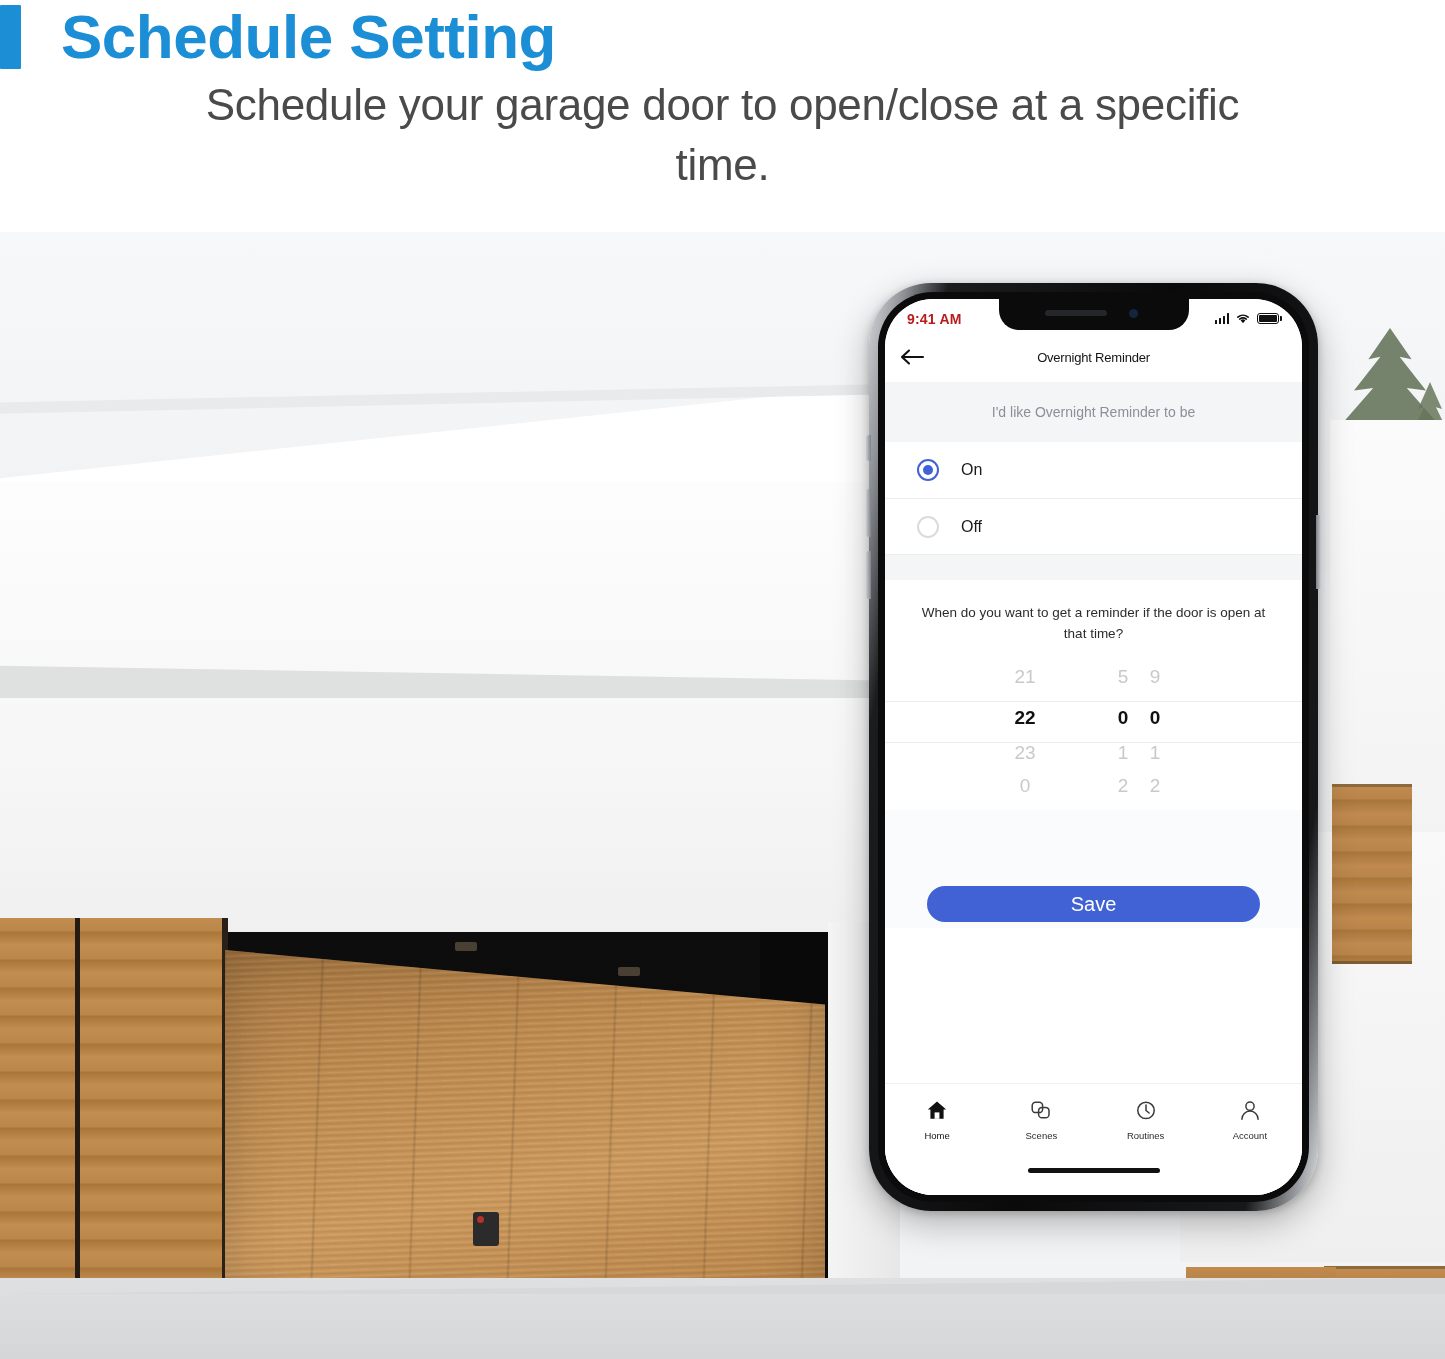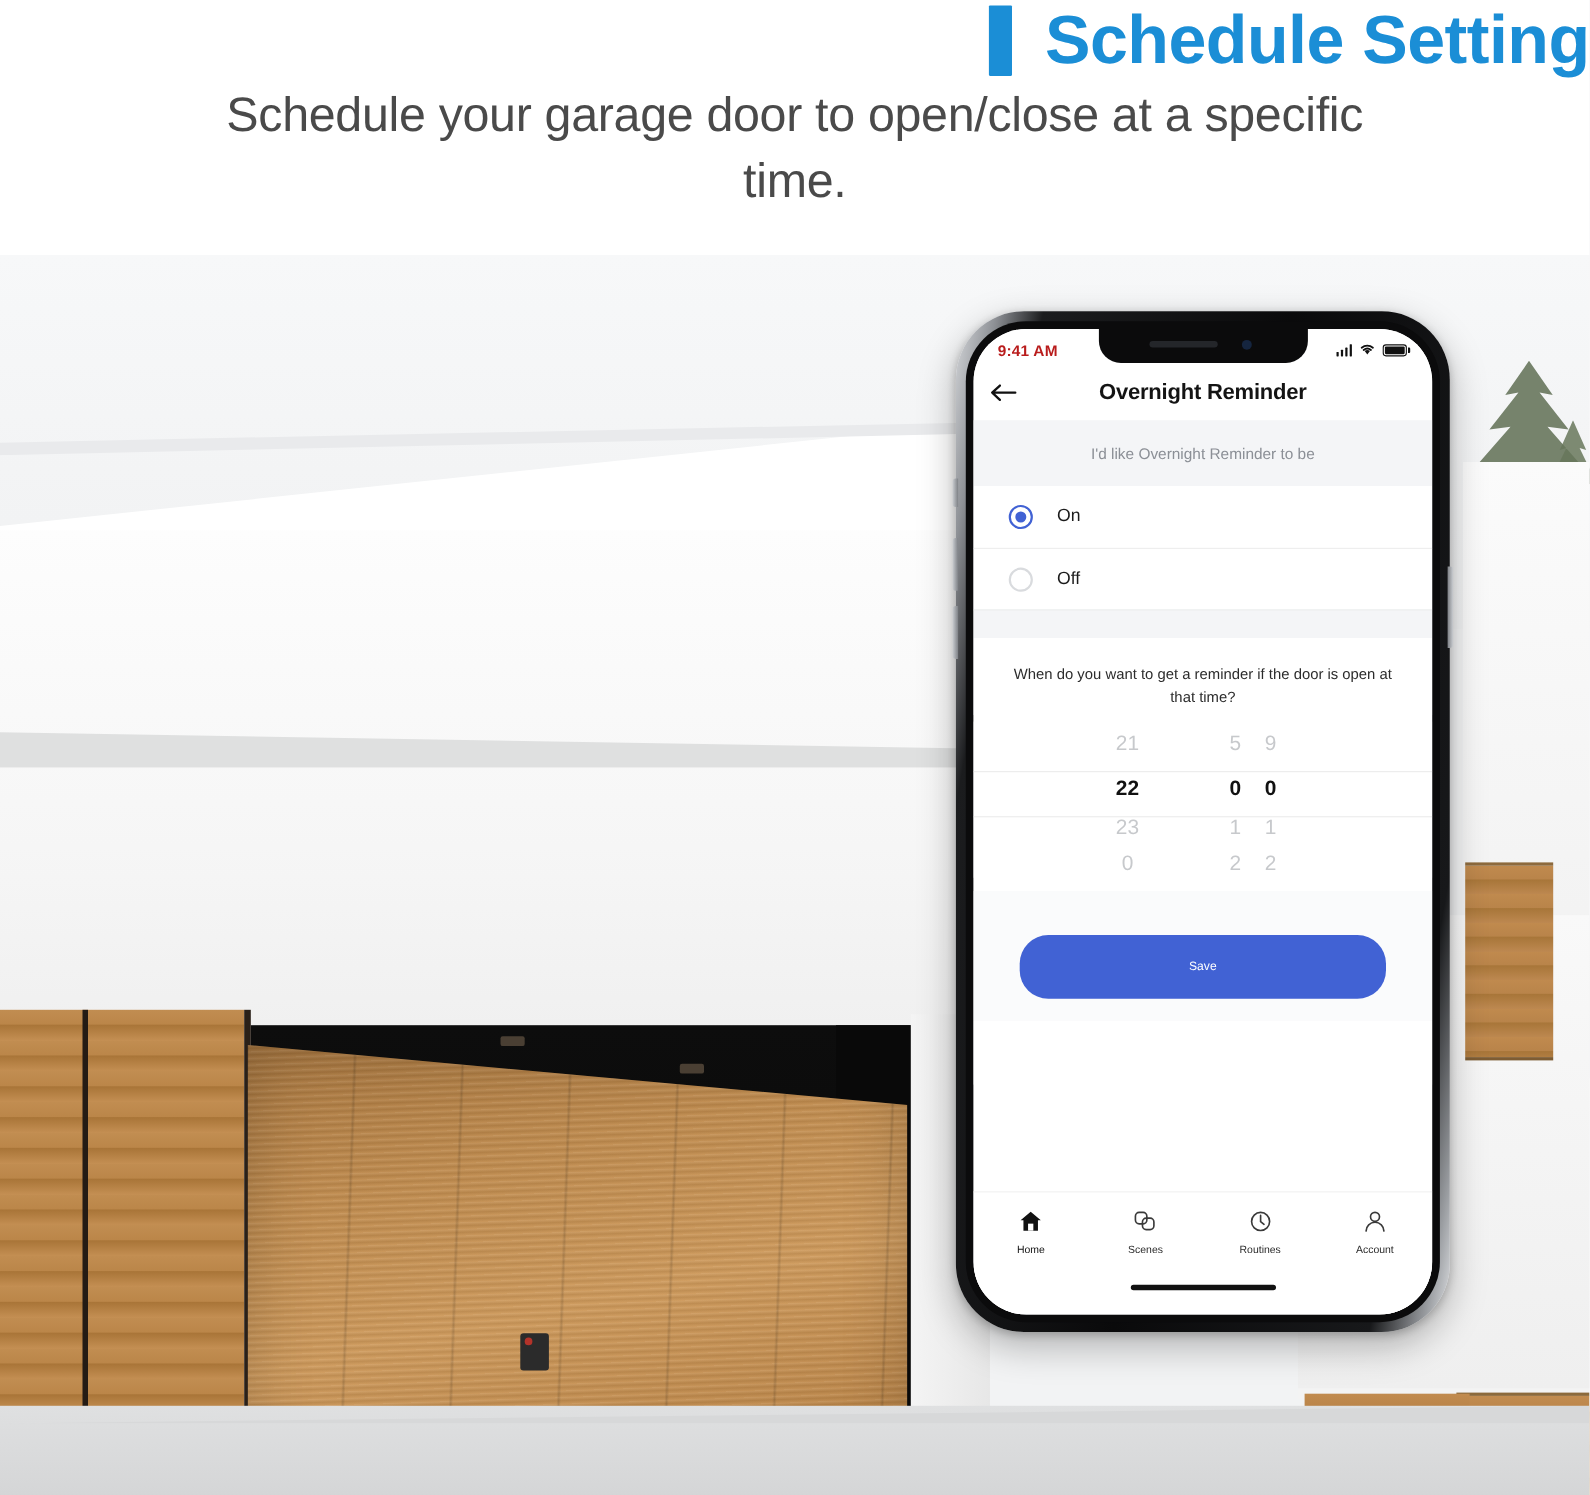--- a/index.html
+++ b/index.html
@@ -10,22 +10,22 @@
     position:relative;
     overflow:hidden;
   }
 
   
   .header {
     position:absolute; left:0; top:0; width:1445px; height:232px;
     background:#ffffff; z-index:40;
   }
   .title-row {
-    display:flex; align-items:center; justify-content:flex-end;
-    gap:30px; padding-top:2px;
+    display:flex; align-items:center; justify-content:flex-start;
+    gap:40px; padding-top:2px;
   }
   .title-bar {
     width:21px; height:64px; background:#1b8ed6; border-radius:1px;
   }
   .title-text {
     font-size:62px; font-weight:bold; color:#1b8ed6;
     letter-spacing:-0.5px; line-height:70px;
   }
   .subtitle {
     text-align:center; color:#4a4a4a; font-size:44px;
@@ -231,22 +231,22 @@
   .batt::after{ content:""; position:absolute; left:1px; top:1px; bottom:1px; right:1px; background:#111; border-radius:1px; }
   .batt-tip { width:2px; height:5px; background:#111; border-radius:0 1px 1px 0; margin-left:1px; }
 
   
   .navbar {
     position:absolute; top:33px; left:0; right:0; height:50px;
     background:#fff; display:flex; align-items:center;
   }
   .back-btn { width:56px; display:flex; align-items:center; justify-content:center; cursor:pointer; }
   .nav-title {
-    flex:1; text-align:center; font-size:20px; color:#141414;
-    font-weight:700; letter-spacing:-.2px; padding-right:56px;
+    flex:1; text-align:center; font-size:13px; color:#141414;
+    font-weight:400; letter-spacing:-.2px; padding-right:56px;
   }
 
   
   .content { position:absolute; top:83px; left:0; right:0; bottom:0; background:#ffffff; }
   .gray-band {
     background:#f4f5f7; height:60px;
     display:flex; align-items:center; justify-content:center;
   }
   .gray-band span { font-size:14px; color:#8b8f96; }
   .opt-row {
@@ -280,23 +280,23 @@
   .col { position:absolute; top:0; width:60px; text-align:center; }
   .col.hours { left:110px; }
   .col.mten  { left:208px; }
   .col.mone  { left:240px; }
   .col .cell { height:41px; line-height:41px; font-size:19px; color:#c7c9cc; }
   .col .cell.on { color:#111; font-weight:bold; }
   .col .cell.small { height:33px; line-height:30px; }
 
   .save-wrap { padding:40px 42px 0; background:#fafbfc; margin-top:12px; height:118px; }
   .save-btn {
-    height:58px; border-radius:26px; background:#4162d4; color:#fff;
+    height:36px; border-radius:26px; background:#4162d4; color:#fff;
     display:flex; align-items:center; justify-content:center;
-    font-size:11px; cursor:pointer; border:none; width:100%;
+    font-size:20px; cursor:pointer; border:none; width:100%;margin-top:36px;
   }
   .filler { background:#fff; height:58px; }
 
   
   .tabbar {
     position:absolute; bottom:0; left:0; right:0; height:112px;
     background:#fff; display:flex; align-items:flex-start;
     padding-top:16px; border-top:1px solid #f1f1f1;
   }
   .tab { flex:1; display:flex; flex-direction:column; align-items:center; gap:5px; cursor:pointer; }

